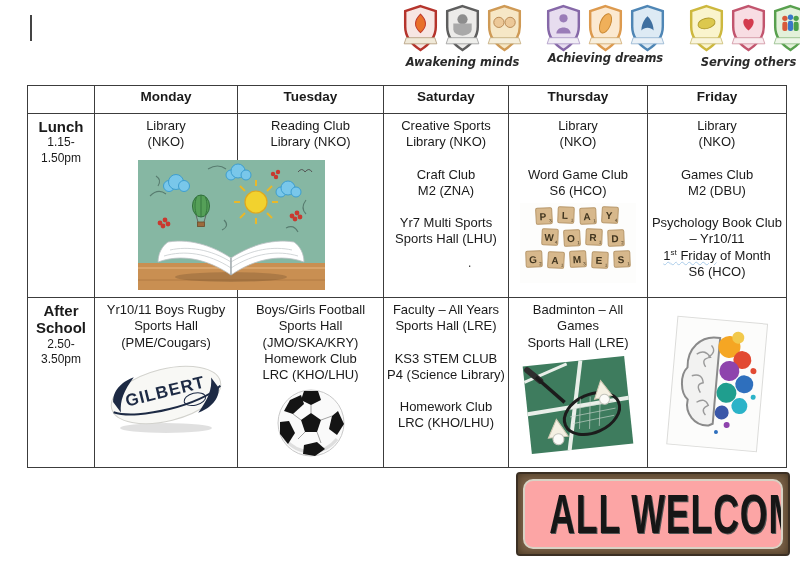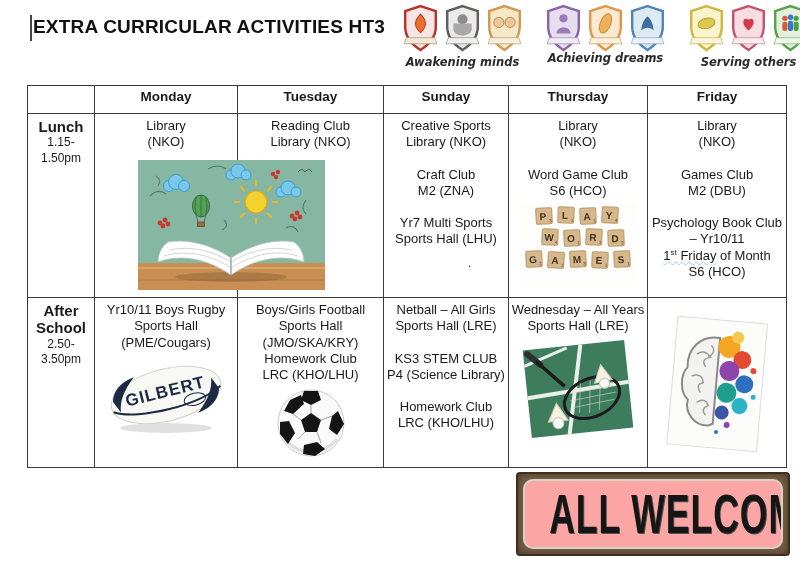--- a/index.html
+++ b/index.html
@@ -48,21 +48,20 @@
         border:2px solid #d8d2c4;display:flex;align-items:center;overflow:hidden;}
   .sign-text{font-weight:bold;font-size:42px;letter-spacing:1px;color:#161616;
         transform:scale(0.85,1.34);white-space:nowrap;text-shadow:1px 1px 0 #555;}
 </style>
 </head>
 <body>
 
 <div class="page">
 
   <div class="cursor"></div>
-  <div class="title">EXTRA CURRICULAR ACTIVITIES HT3</div>
 
   <div class="crests">
 
     <div class="crest-group">
       <div class="crest-row">
         <svg class="crest" viewBox="0 0 36 48">
           <path d="M18 2 L33 7 V22 C33 33 26 40 18 45 C10 40 3 33 3 22 V7 Z" fill="#f7e6e3" stroke="#b5342c" stroke-width="2.4"></path>
           <path d="M18 10 C24 16 25 22 18 28 C11 22 12 16 18 10 Z" fill="#e8702a" stroke="#c0392b" stroke-width="1"></path>
           <path d="M4 33 L32 33 L34 39 L2 39 Z" fill="#f0e9d8" stroke="#b09a7a" stroke-width="0.8"></path>
         </svg>
@@ -138,21 +137,21 @@
         <col style="width:146px">
       <col style="width:125px">
         <col style="width:139px">
         <col style="width:139px">
     </colgroup>
     <tbody>
         <tr>
       <th></th>
       <th>Monday</th>
       <th>Tuesday</th>
-      <th>Sunday</th>
+      <th>Saturday</th>
       <th>Thursday</th>
       <th>Friday</th>
     </tr>
 
     <tr style="height:184px">
       <td class="rowlabel">
         <div class="big">Lunch</div>
         <div class="time">1.15-</div>
         <div class="time">1.50pm</div>
       </td>
@@ -333,35 +332,35 @@
             <line x1="36" y1="18" x2="36" y2="26"></line>
                 <line x1="46" y1="33" x2="57" y2="29"></line>
             <line x1="42" y1="45" x2="46" y2="56"></line>
                 <line x1="30" y1="45" x2="23" y2="52"></line>
             <line x1="26" y1="33" x2="18" y2="27"></line>
           </g>
         </svg>
       </td>
       <td>
         <div class="e">
-          <div class="t">Netball – All Girls</div>
+          <div class="t">Faculty – All Years</div>
           <div class="d">Sports Hall (LRE)</div>
         </div>
         <div class="e">
           <div class="t">KS3 STEM CLUB</div>
           <div class="d">P4 (Science Library)</div>
         </div>
         <div class="e nogap">
           <div class="t">Homework Club</div>
           <div class="d">LRC (KHO/LHU)</div>
         </div>
       </td>
       <td>
         <div class="e nogap">
-          <div class="t">Wednesday – All Years</div>
+          <div class="t">Badminton – All Games</div>
           <div class="d">Sports Hall (LRE)</div>
         </div>
 
         <svg class="cellimg" width="118" height="100" viewBox="0 0 118 100">
           <g transform="rotate(-6 59 50)">
             <rect x="8" y="6" width="102" height="88" fill="#3e7c5e"></rect>
             <line x1="8" y1="54" x2="110" y2="48" stroke="#e9efe9" stroke-width="4"></line>
             <line x1="66" y1="6" x2="46" y2="94" stroke="#e9efe9" stroke-width="4"></line>
             <line x1="8" y1="22" x2="52" y2="8" stroke="#e9efe9" stroke-width="3"></line>
             <line x1="24" y1="22" x2="12" y2="10" stroke="#2e2e2e" stroke-width="6" stroke-linecap="round"></line>

